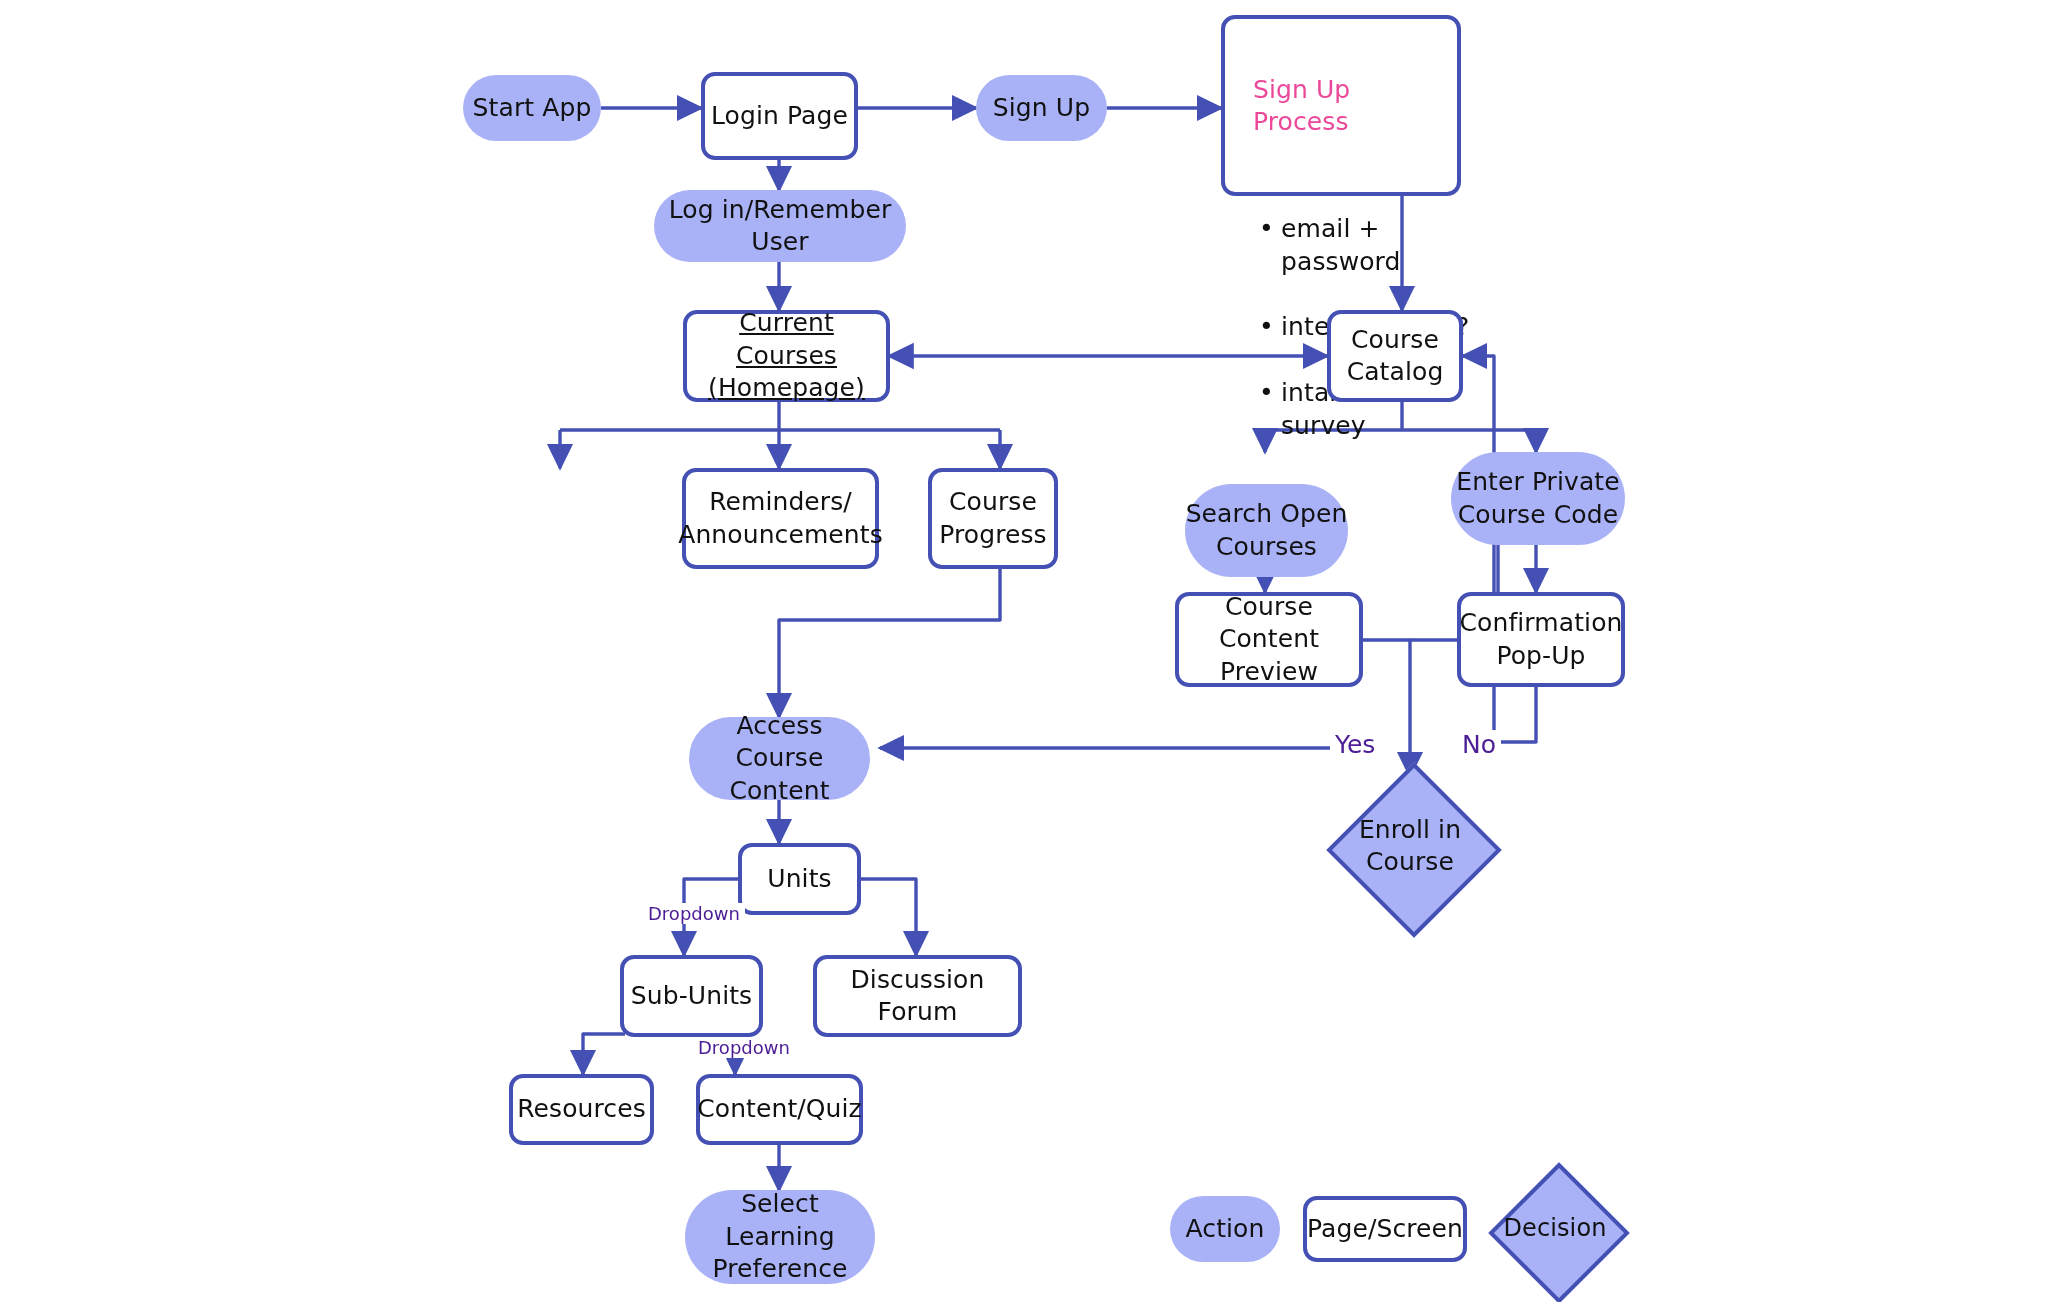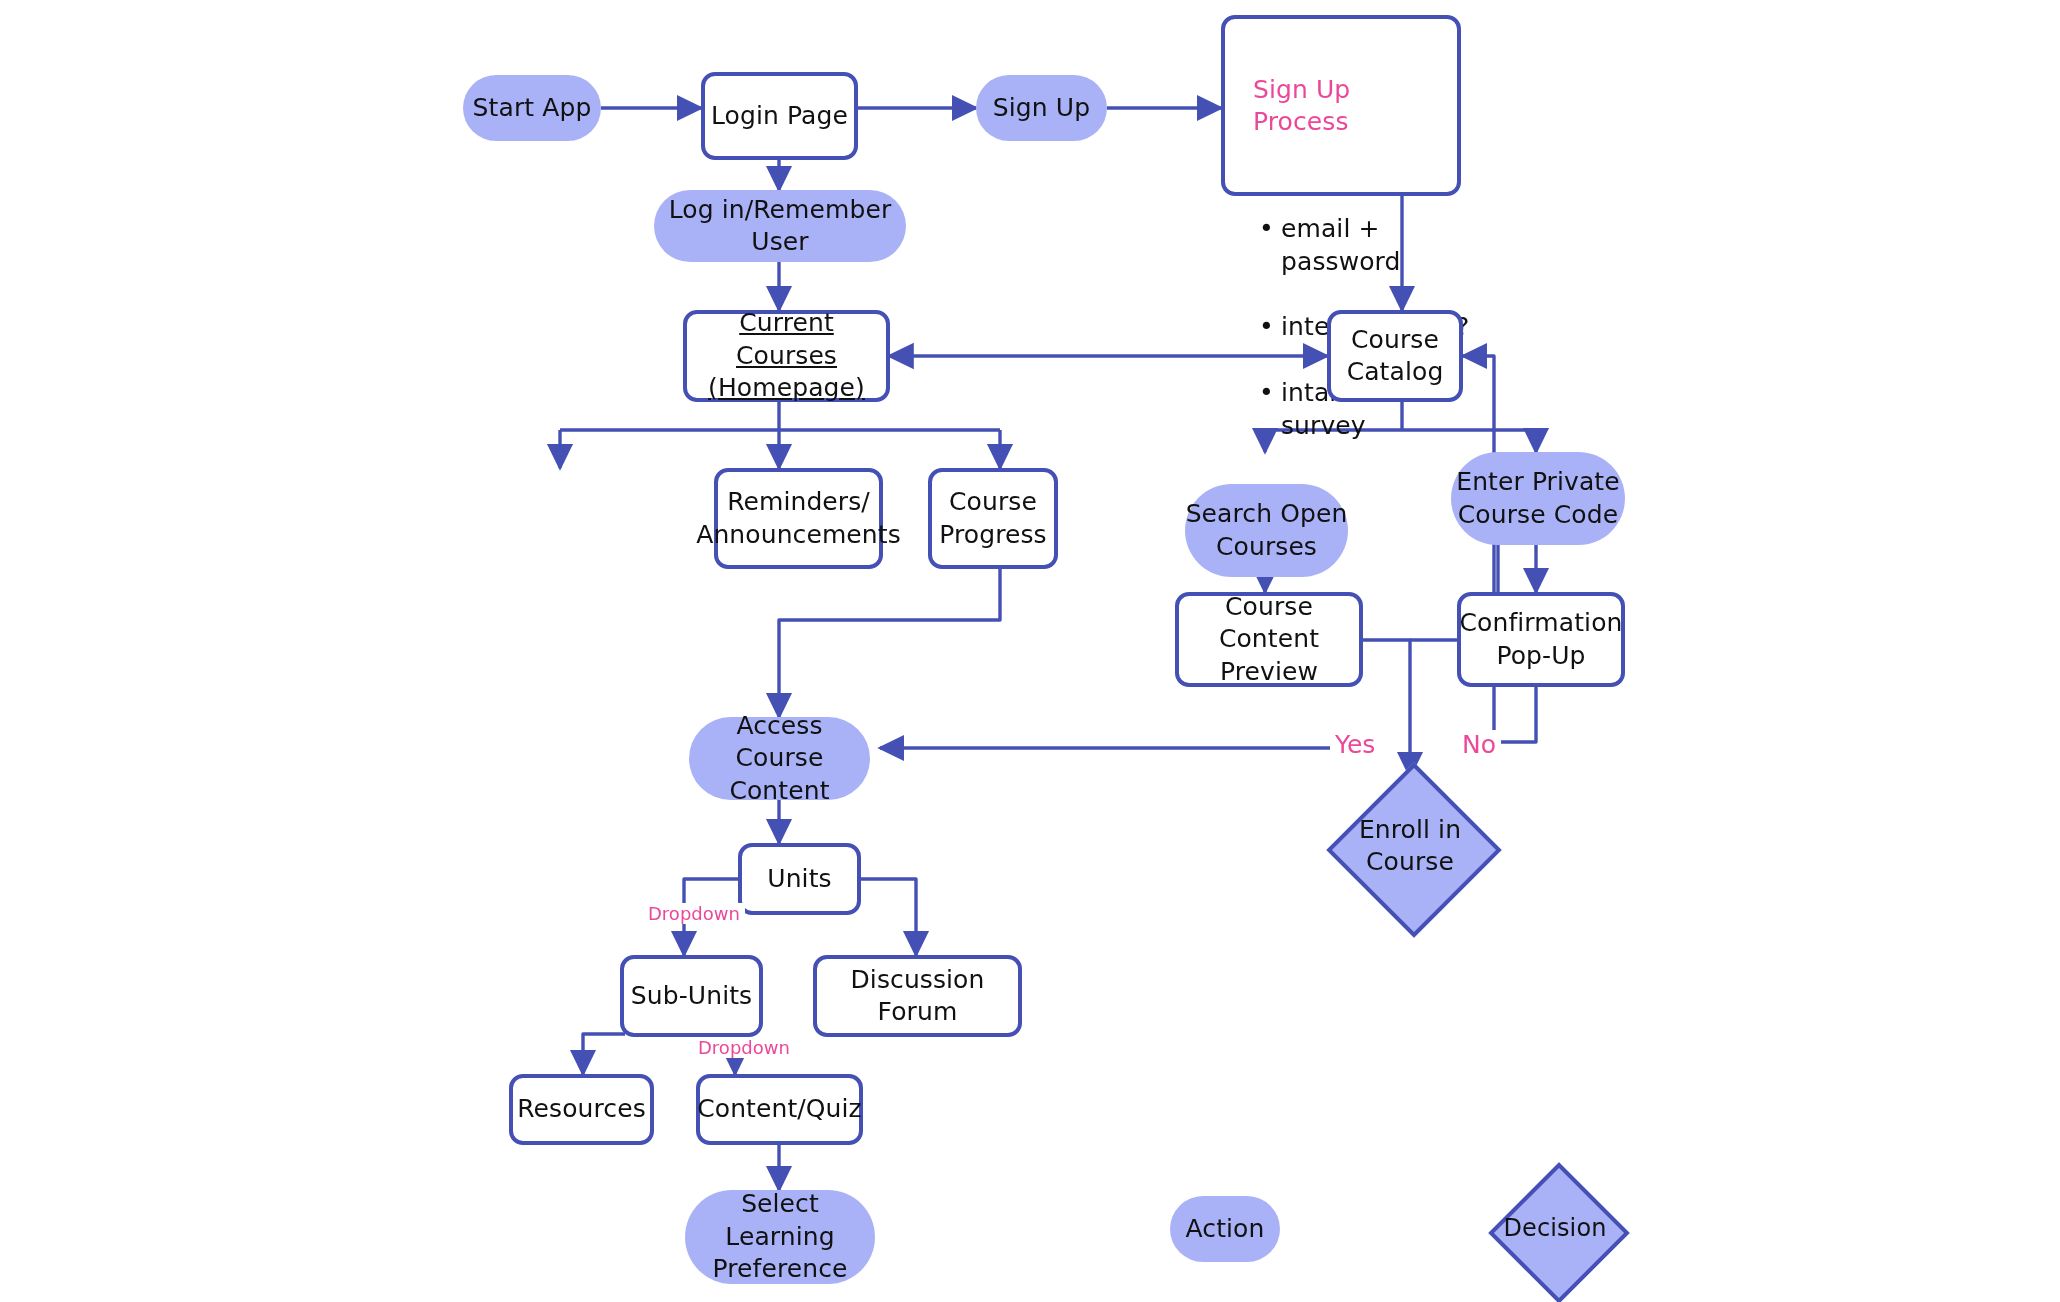--- a/index.html
+++ b/index.html
@@ -61,21 +61,21 @@
     font-size:25px;color:#111;line-height:1.32;position:relative;
   }
   .card-list li:before{
     content:"\2022";
     position:absolute;left:-22px;top:0;font-size:25px;color:#111;
   }
 
   .edge-label{
     position:absolute;
     font-size:25px;
-    color:#ec4899;
+    color:#4c1d95;
     background:#ffffff;
     padding:0 5px;
     white-space:nowrap;
   }
   .edge-label.small{font-size:18px;}
 
   .legend-item{position:absolute;}
 </style>
 </head>
 <body>
@@ -166,21 +166,21 @@
 
   <div class="node n-action" style="left:654px;top:190px;width:252px;height:72px;">Log in/Remember User</div>
 
   <div class="node n-page" style="left:683px;top:310px;width:207px;height:92px;text-decoration:underline;">Current Courses
 (Homepage)</div>
 
   <div class="node n-page" style="left:1327px;top:310px;width:136px;height:92px;">Course
 Catalog</div>
 
 
-  <div class="node n-page" style="left:714px;top:468px;width:169px;height:101px;">Reminders/
+  <div class="node n-page" style="left:682px;top:468px;width:197px;height:101px;">Reminders/
 Announcements</div>
 
   <div class="node n-page" style="left:928px;top:468px;width:130px;height:101px;">Course
 Progress</div>
 
   <div class="node n-action" style="left:1185px;top:452px;width:163px;height:93px;margin-top:32px;">Search Open
 Courses</div>
 
   <div class="node n-action" style="left:1451px;top:452px;width:174px;height:93px;">Enter Private
 Course Code</div>
@@ -217,20 +217,21 @@
   <div class="edge-label" style="left:1330px;top:730px;">Yes</div>
 
   <div class="edge-label" style="left:1457px;top:730px;">No</div>
 
   <div class="edge-label small" style="left:643px;top:903px;">Dropdown</div>
 
   <div class="edge-label small" style="left:693px;top:1037px;">Dropdown</div>
 
   <div class="node n-action legend-item" style="left:1170px;top:1196px;width:110px;height:66px;">Action</div>
 
+  <div class="node n-page legend-item" style="left:1303px;top:1196px;width:164px;height:66px;">Page/Screen</div>
 
   <div style="position:absolute;left:1490px;top:1164px;width:130px;height:130px;">
     <div class="n-decision" style="position:absolute;left:19px;top:19px;width:92px;height:92px;
                 transform:rotate(45deg);"></div>
     <div class="node" style="left:0;top:0;width:130px;height:130px;font-size:24px;">Decision</div>
   </div>
 
 </div>
 
 </body></html>

